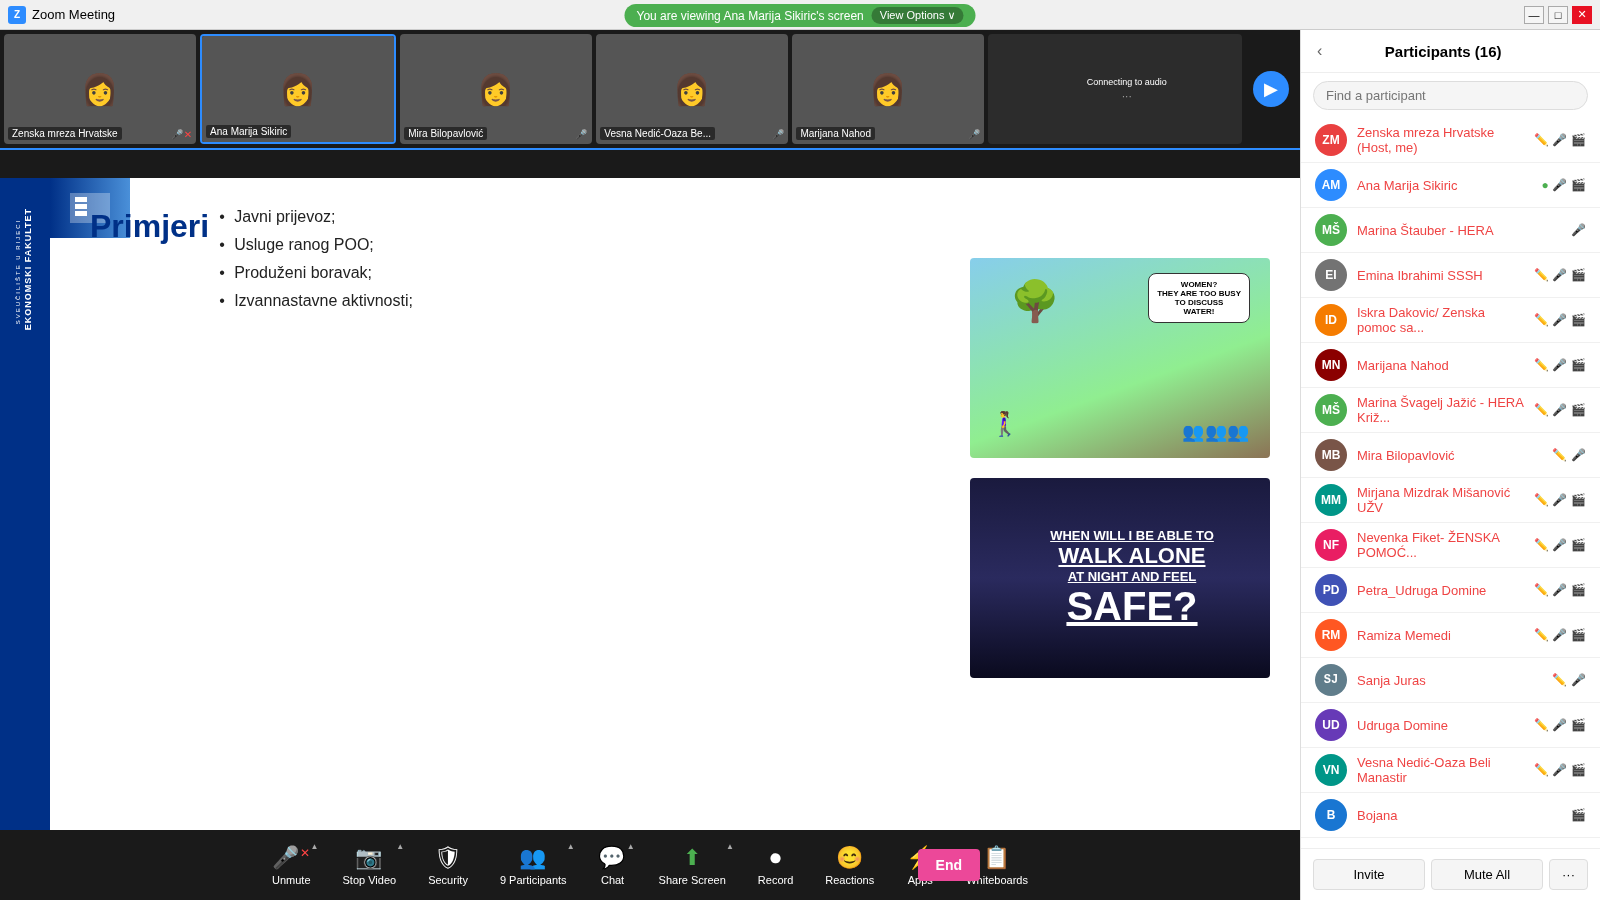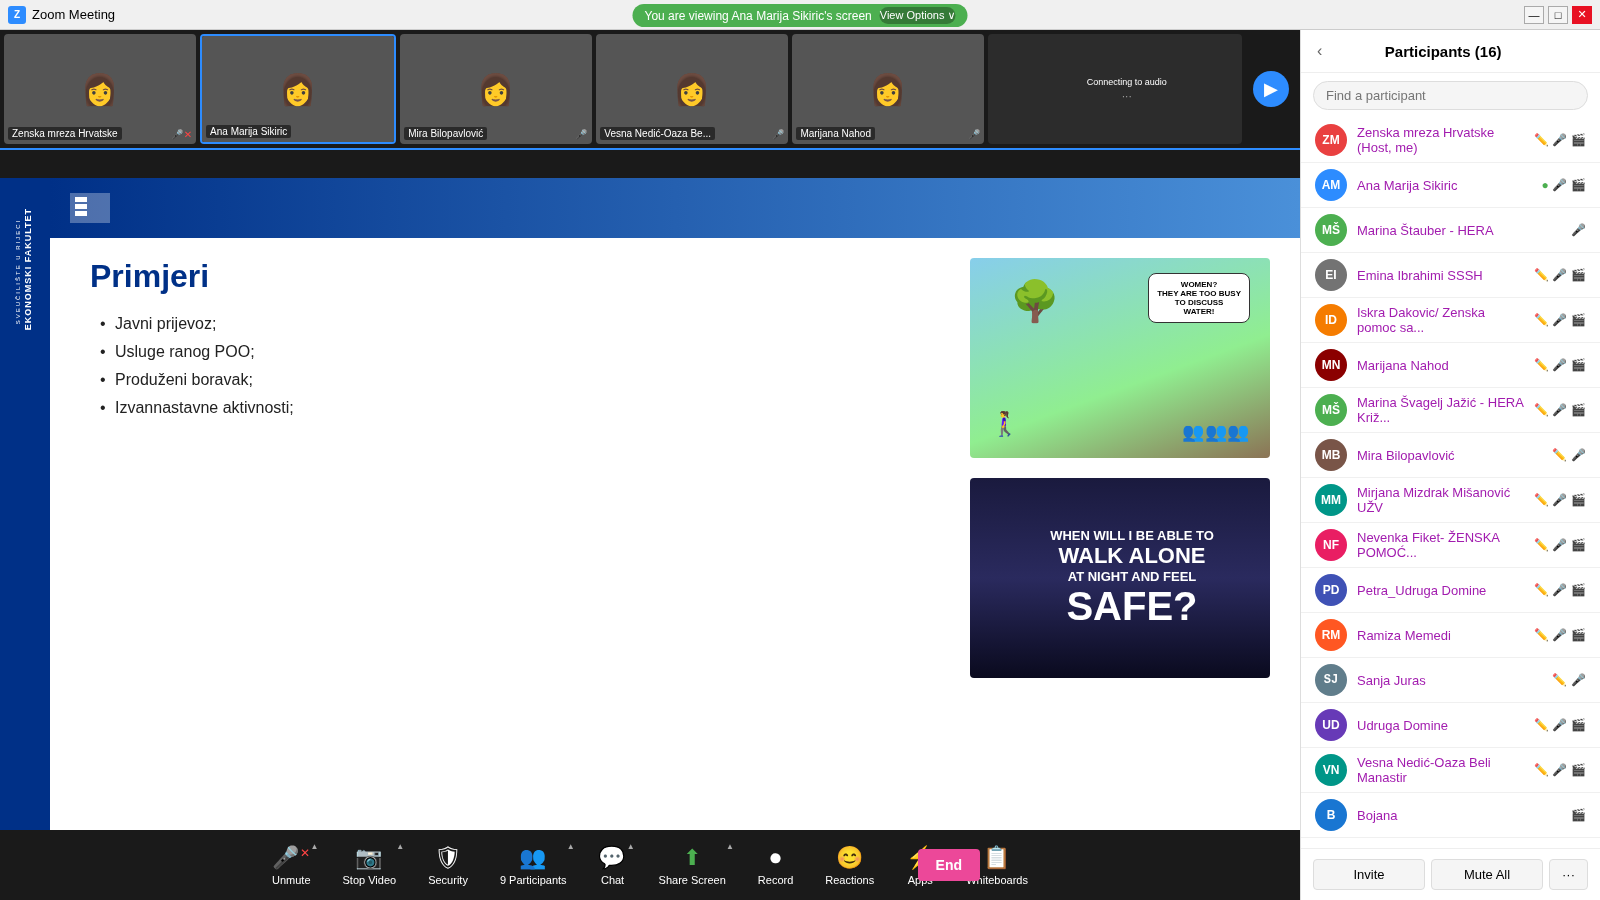--- a/index.html
+++ b/index.html
@@ -18,21 +18,21 @@
     #title-bar .title-controls span { width: 20px; height: 18px; border: 1px solid #aaa; display:inline-flex; align-items:center; justify-content:center; font-size:11px; cursor:pointer; background:#f5f5f5; }
     #title-bar .title-controls .close-btn { background: #e81123; color:#fff; border-color:#e81123; }
 
     
     #share-banner {
       position: absolute; top: 4px; left: 50%; transform: translateX(-50%);
       background: #4caf50; color: #fff; font-size: 12px; padding: 3px 12px;
       border-radius: 12px; white-space: nowrap; display: flex; align-items: center; gap: 8px;
     }
     #share-banner .view-options-btn {
-      background: rgba(0,0,0,0.3); border: none; color:#fff; padding: 2px 0;
+      background: rgba(0,0,0,0.3); border: none; color:#fff; padding: 2px 8px;
       border-radius: 10px; font-size:11px; cursor:pointer; display:flex; align-items:center; gap:3px;
     }
 
     
     #main { display: flex; width: 100%; height: 870px; }
     #left-panel { flex: 1; display: flex; flex-direction: column; background: #1a1a1a; }
 
     
     #participant-strip {
       height: 120px; background: #1a1a1a; display: flex; align-items: stretch; padding: 4px; gap: 4px;
@@ -77,21 +77,21 @@
       flex: 1; background: #fff; display: flex; position: relative; overflow: hidden;
     }
 
     
     .slide-sidebar {
       width: 50px; background: #003087; display: flex; flex-direction: column; align-items: center; padding-top: 20px;
     }
 
     
     .slide-main {
-      flex: 1; padding: 30px 40px; display: flex; flex-direction: column;
+      flex: 1; padding: 30px 40px; display: flex; flex-direction: row;
     }
     .slide-header {
       height: 60px; background: linear-gradient(90deg, #003087, #4a90d9);
       margin: -30px -40px 20px -40px; display: flex; align-items: center; padding: 0 20px;
     }
     .slide-header .header-logo { width: 40px; height: 30px; background: rgba(255,255,255,0.3); display:flex; align-items:center; justify-content:center; }
 
     .slide-title { color: #003087; font-size: 32px; font-weight: bold; margin-bottom: 20px; }
     .slide-bullets { list-style: none; margin-left: 10px; }
     .slide-bullets li { color: #222; font-size: 16px; margin-bottom: 10px; padding-left: 15px; position: relative; }
@@ -109,20 +109,21 @@
       position: absolute; top: 15px; right: 20px; background: #fff; border: 1px solid #333;
       border-radius: 8px; padding: 6px 8px; font-size: 8px; font-weight: bold; max-width: 110px; text-align:center;
     }
     .cartoon-img .tree { color: #2d5a2d; font-size: 40px; position: absolute; left: 40px; top: 20px; }
     .cartoon-img .figures { color: #8b7355; font-size: 18px; position: absolute; bottom: 15px; right: 20px; }
 
     .night-img {
       width: 324px; height: 200px; background: linear-gradient(180deg, #1a1a3e 0%, #2a2a5e 50%, #0a0a1e 100%);
       display: flex; align-items: center; justify-content: center; color: #fff; text-align: center; font-weight: bold;
       padding: 18px;
+      text-decoration: underline;
     }
 
     
     #security-badge {
       position: absolute; top: 130px; left: 8px;
       background: #1a1a1a; border-radius: 50%; width: 28px; height: 28px;
       display: flex; align-items: center; justify-content: center;
     }
 
     
@@ -145,21 +146,21 @@
     #participants-list { flex: 1; overflow-y: auto; }
     .participant-item {
       display: flex; align-items: center; padding: 6px 14px; gap: 10px;
       border-bottom: 1px solid #f0f0f0; cursor: pointer;
     }
     .p-avatar {
       width: 32px; height: 32px; border-radius: 50%;
       display: flex; align-items: center; justify-content: center;
       font-size: 12px; font-weight: bold; color: #fff; flex-shrink: 0;
     }
-    .p-info { flex: 1; font-size: 13px; color: #a21caf; }
+    .p-info { flex: 1; font-size: 13px; color: #ef4444; }
     .p-icons { display: flex; gap: 4px; color: #888; font-size: 12px; }
 
     #rp-footer {
       padding: 10px 12px; border-top: 1px solid #eee; display: flex; align-items: center; gap: 6px;
     }
     #rp-footer button {
       flex: 1; padding: 7px; border-radius: 4px; border: 1px solid #ddd;
       font-size: 13px; cursor: pointer; background: #f5f5f5;
     }
     #rp-footer .more-btn { flex: 0; padding: 7px 12px; }

